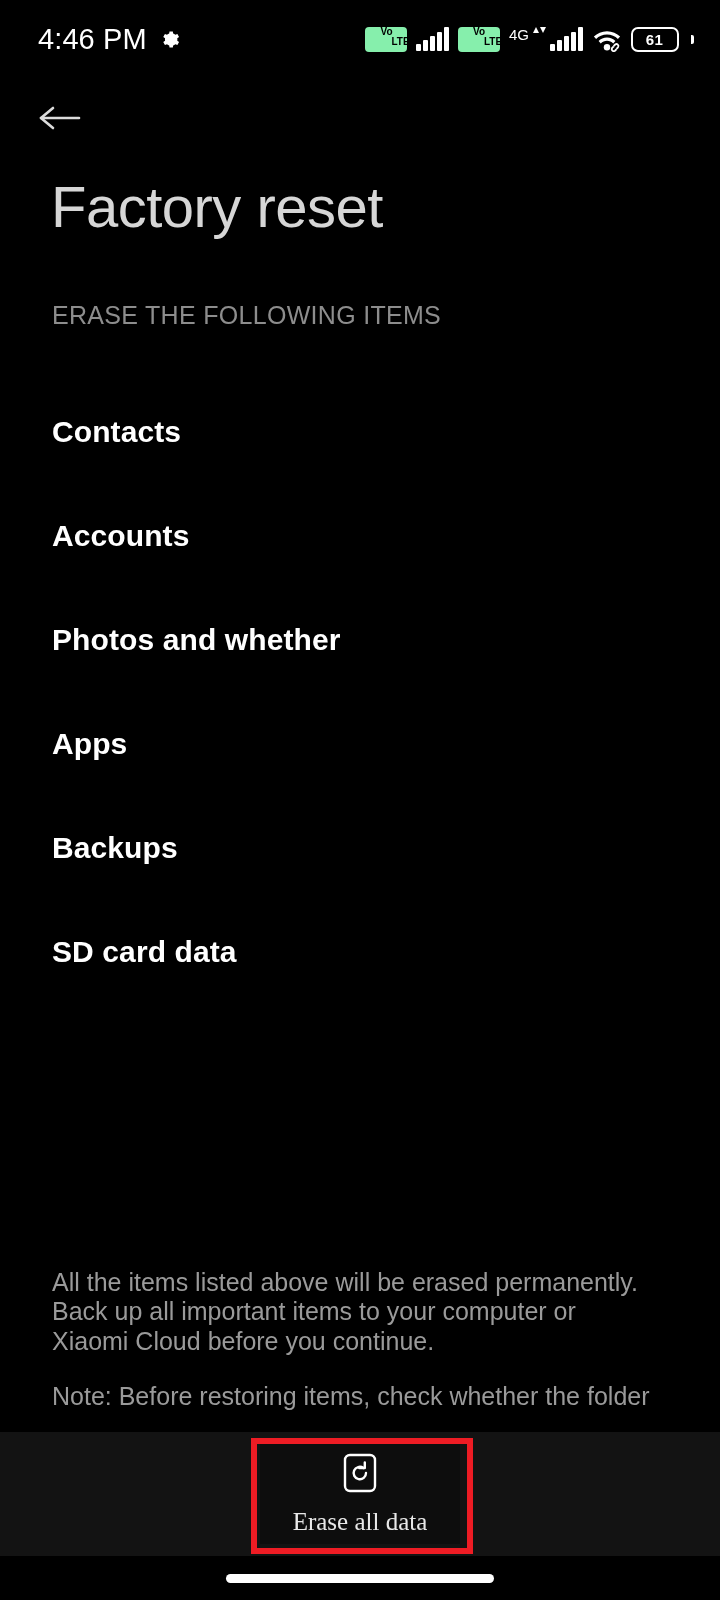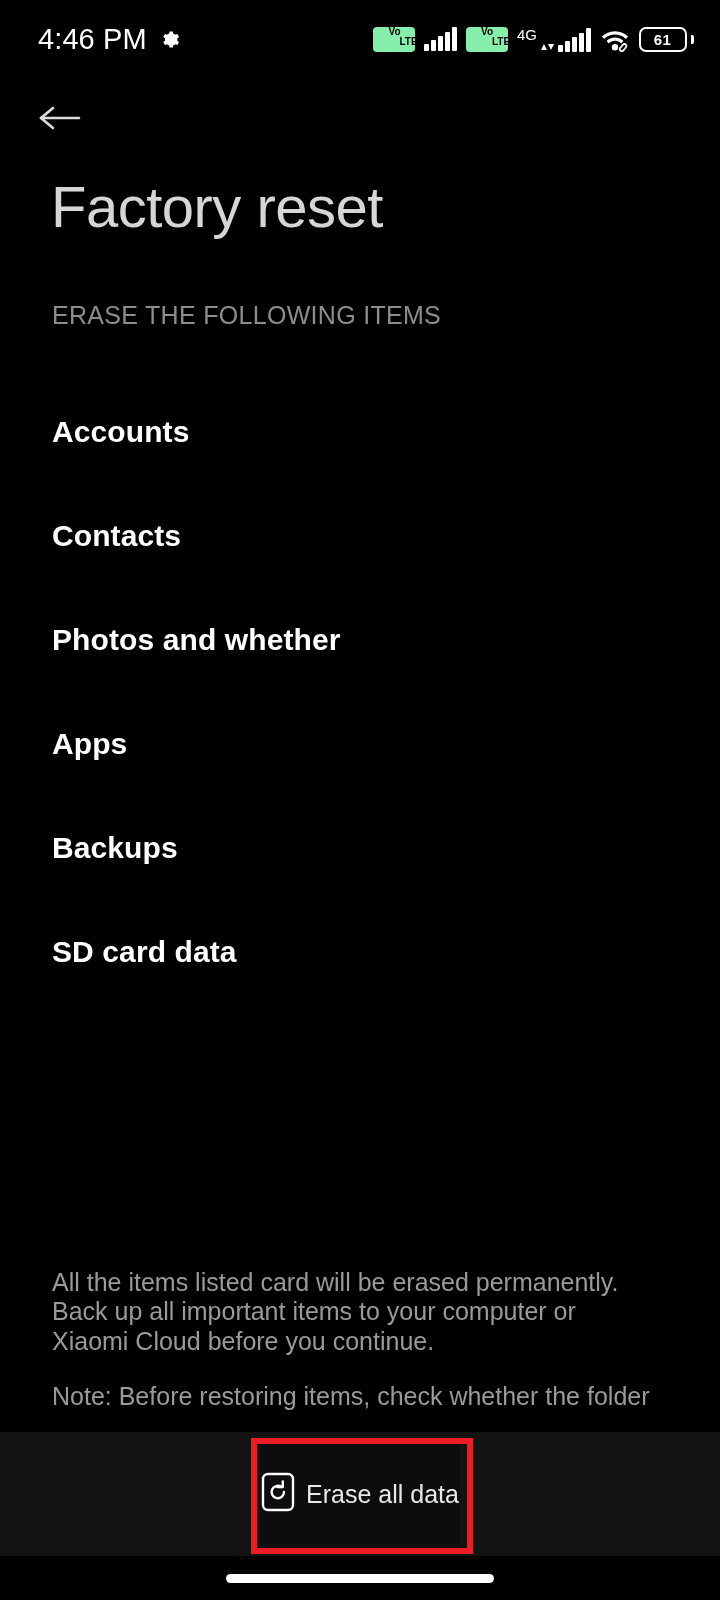--- a/index.html
+++ b/index.html
@@ -31,31 +31,31 @@
   .volte s { font-size:10px; font-weight:700; display:block; text-decoration:none;padding-left:28px; }
 
   .bars { display:flex; align-items:flex-end; gap:2.5px; height:24px; }
   .bars i { display:block; width:4.5px; background:#fff; border-radius:1px; }
   .bars i:nth-child(1){height:7px;}
   .bars i:nth-child(2){height:11px;}
   .bars i:nth-child(3){height:15px;}
   .bars i:nth-child(4){height:19px;}
   .bars i:nth-child(5){height:24px;}
 
-  .g4-group { display:flex; align-items:flex-end; gap:4px; }
+  .g4-group { display:flex; align-items:flex-start; gap:4px; }
   .g4-label { color:#fff; font-size:15px; font-weight:500; line-height:1; margin-bottom:10px; }
   .updown { display:flex; align-items:flex-end; gap:1px; margin-bottom:2px; }
   .updown u { display:block; width:0; height:0; border-left:3px solid transparent;
               border-right:3px solid transparent; }
   .updown .up { border-bottom:6px solid #fff; }
   .updown .dn { border-top:6px solid #fff; }
 
   .wifi-wrap { position:relative; width:30px; height:25px; }
   .battery {
-    display:flex; align-items:center; gap:4px;
+    display:flex; align-items:center; gap:12px;
   }
   .batt-body {
     width:48px; height:25px; border:2.5px solid #fff; border-radius:7px;
     display:flex; align-items:center; justify-content:center;
   }
   .batt-txt { color:#fff; font-size:15px; font-weight:600; letter-spacing:.3px; }
   .batt-nub { width:3.5px; height:9px; background:#fff; border-radius:0 2px 2px 0; }
 
   
   #back-btn {
@@ -85,22 +85,22 @@
   }
   #footer-note p + p { margin-top:26px; }
 
   
   #bottom-bar {
     position:absolute; left:0; top:1432px; width:720px; height:124px;
     background:#131313;
     display:flex; align-items:center; justify-content:center;
   }
   #erase-btn {
-    display:flex; flex-direction:row; align-items:center; justify-content:center;
-    gap:11px; width:200px; height:100px; background:#0d0d0d;
+    display:flex; flex-direction:column; align-items:center; justify-content:center;
+    gap:11px; width:200px; height:100px; background:#0d0d0d;font-family:Liberation Serif, serif;
   }
   #erase-btn .label { font-size:25px; color:#e8e8e8; font-weight:400; }
   #annotation-box {
     position:absolute; left:251px; top:1438px; width:222px; height:116px;
     border:6px solid #ee1c24; pointer-events:none;
   }
 
   #nav-bar {
     position:absolute; left:0; top:1556px; width:720px; height:44px; background:#000;
     display:flex; align-items:center; justify-content:center;
@@ -188,41 +188,41 @@
       </svg>
     </span>
   </div>
 
   <div id="page-title">Factory reset</div>
 
   <div id="section-label">ERASE THE FOLLOWING ITEMS</div>
 
   <div id="item-list">
     <div class="list-item">
+      <span>Contacts</span>
+    </div>
+    <div class="list-item">
       <span>Accounts</span>
     </div>
     <div class="list-item">
-      <span>Contacts</span>
-    </div>
-    <div class="list-item">
       <span>Photos and whether</span>
     </div>
     <div class="list-item">
       <span>Apps</span>
     </div>
     <div class="list-item">
       <span>Backups</span>
     </div>
     <div class="list-item">
       <span>SD card data</span>
     </div>
   </div>
 
   <div id="footer-note">
-    <p>All the items listed card will be erased permanently. Back up all important items to your computer or Xiaomi Cloud before you continue.</p>
+    <p>All the items listed above will be erased permanently. Back up all important items to your computer or Xiaomi Cloud before you continue.</p>
     <p>Note: Before restoring items, check whether the folder</p>
   </div>
 
   <div id="bottom-bar">
     <div id="erase-btn">
       <span>
         <svg viewBox="0 0 34 40" width="34" height="40" fill="none" stroke="#ffffff" stroke-width="2.4">
           <rect x="2" y="2" width="30" height="36" rx="5"></rect>
           <path d="M23 20a6.2 6.2 0 1 1-2.6-5" stroke-linecap="round"></path>
           <path d="M21.8 9.4v5.6h-5.6" stroke-linecap="round" stroke-linejoin="round"></path>

